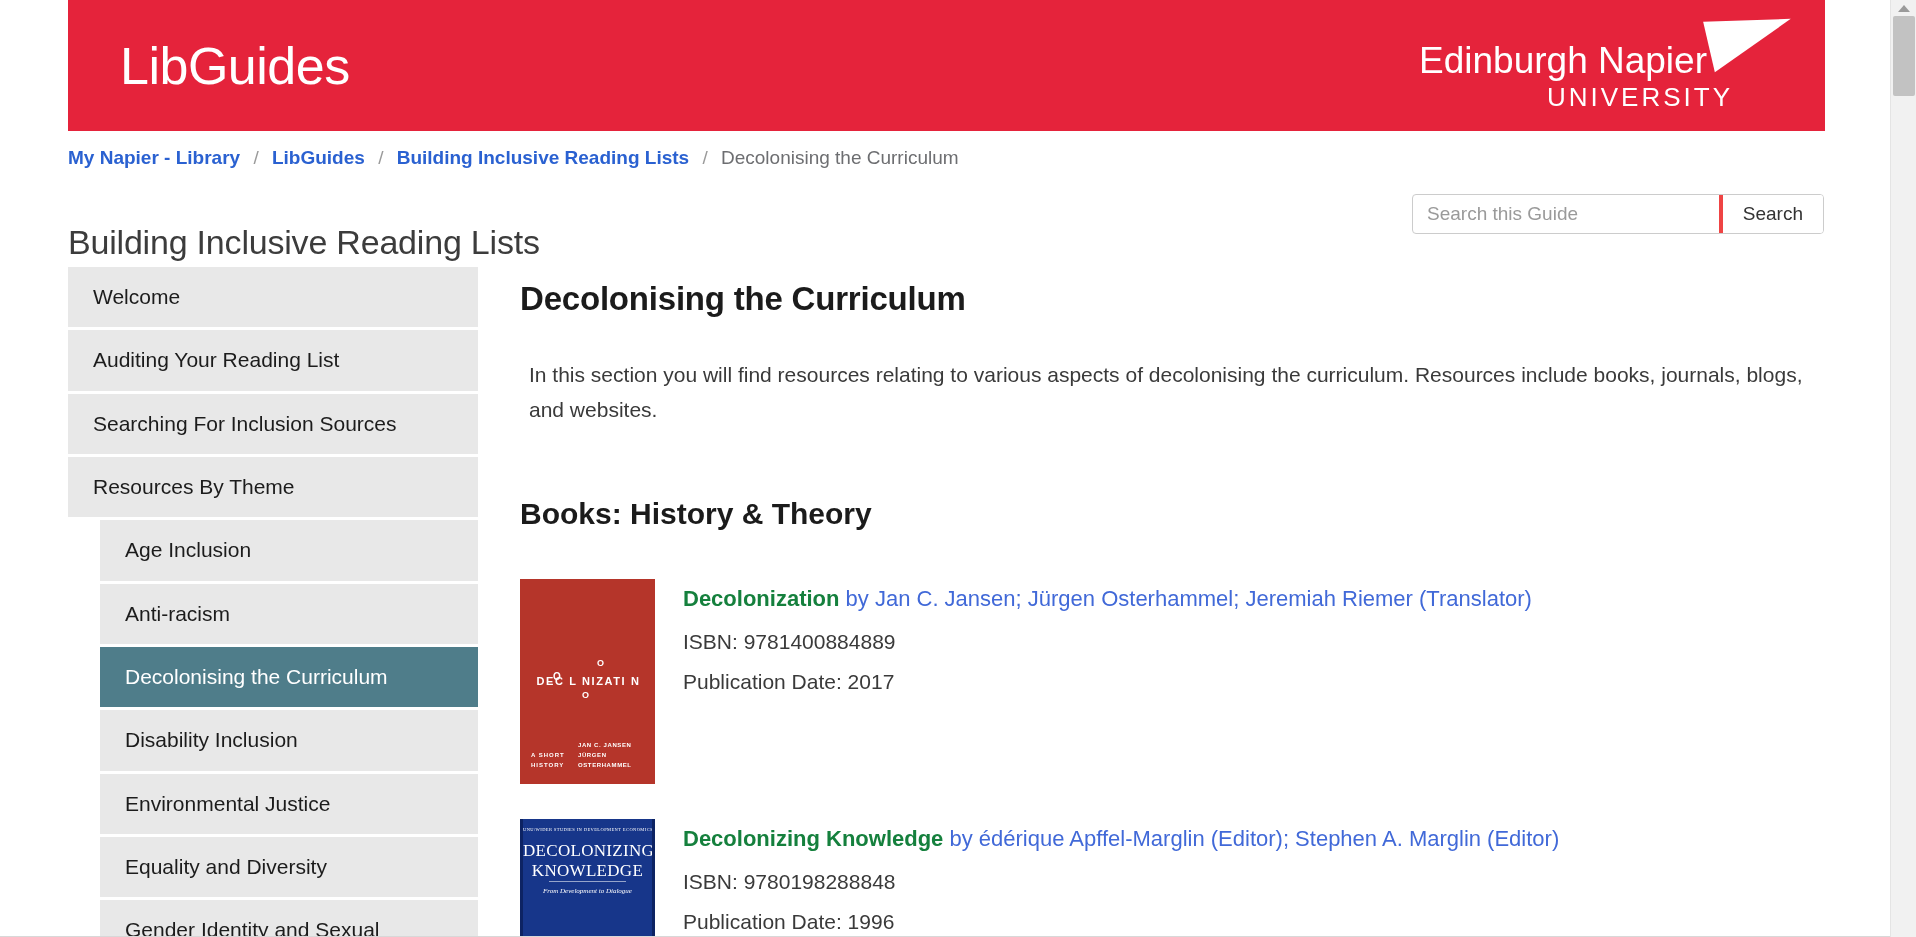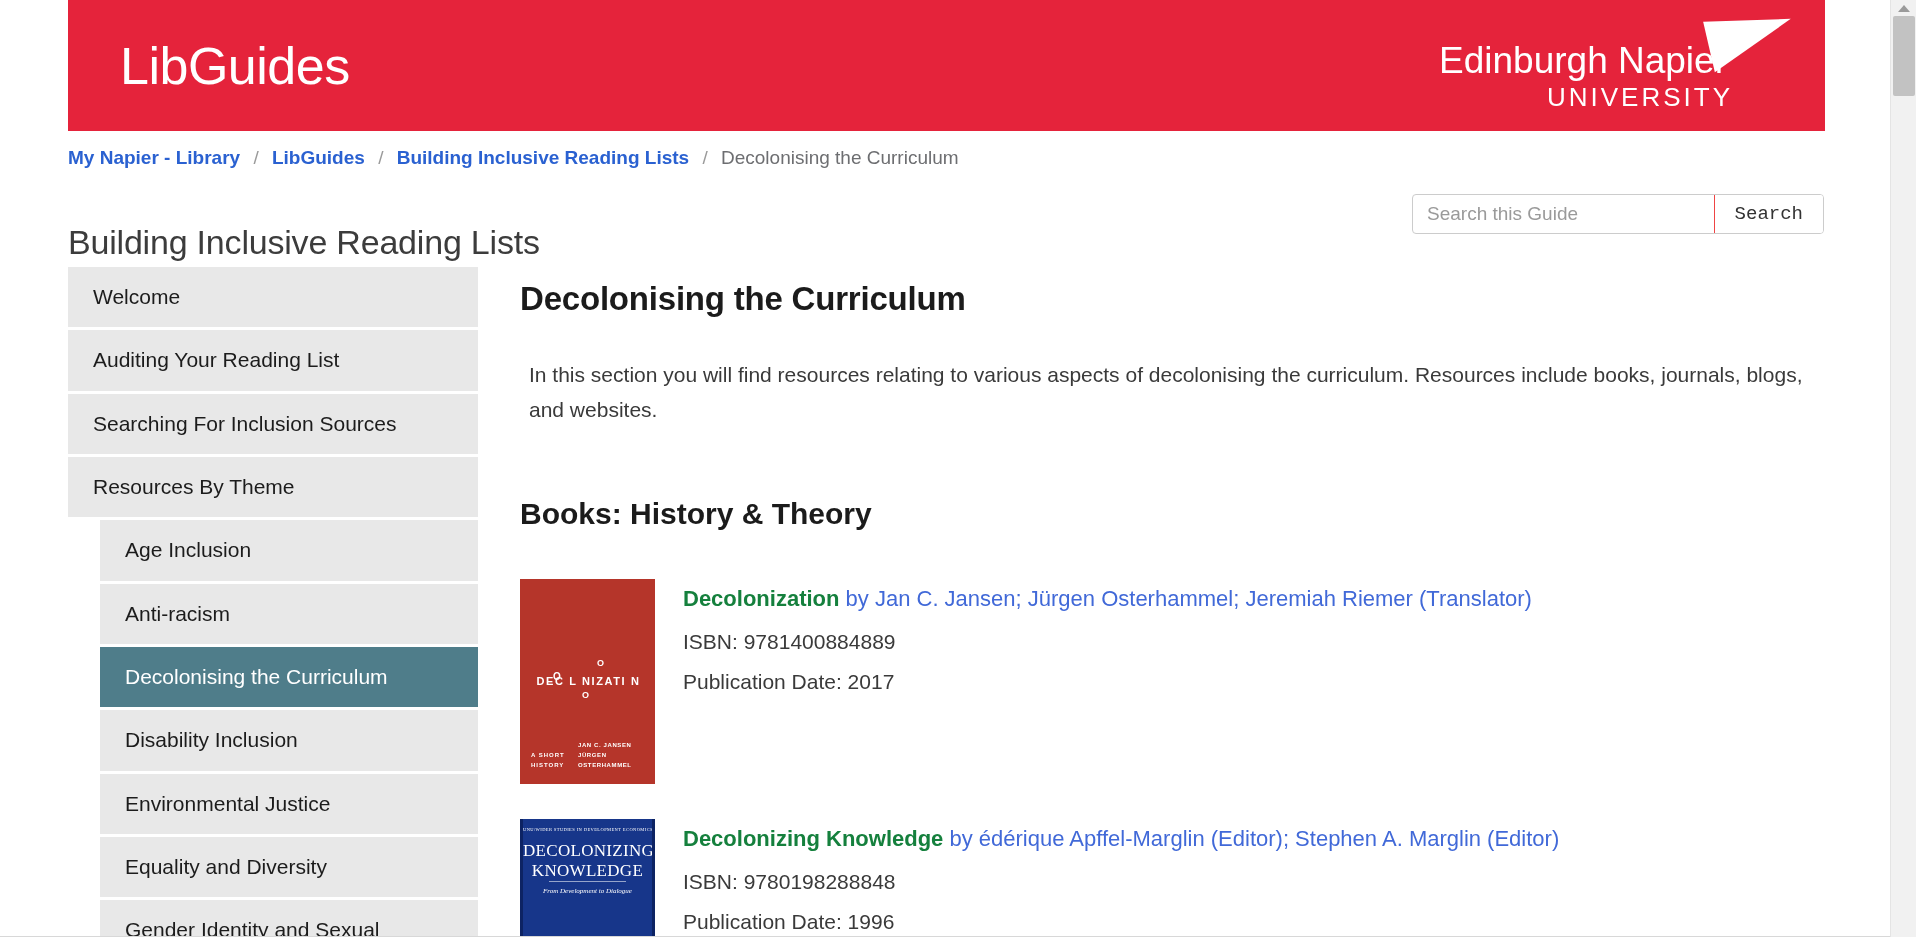--- a/index.html
+++ b/index.html
@@ -44,20 +44,21 @@
     margin-right: 30px;
     position: relative;
     display: flex;
     flex-direction: column;
     align-items: flex-end;
     line-height: 1;
   }
   .uni-logo-row {
     display: flex;
     align-items: flex-end;
+    gap: 20px;
   }
   .uni-name {
     color: #ffffff;
     font-size: 37px;
     font-weight: 400;
     letter-spacing: 0px;
     white-space: nowrap;
   }
   .uni-arrow {
     width: 0; height: 0;
@@ -129,27 +130,27 @@
     outline: none;
     padding: 0 14px;
     font-size: 19px;
     font-family: "Liberation Sans", sans-serif;
     color: #555;
     background: transparent;
   }
   .guide-search input::placeholder { color: #9a9a9a; }
   .guide-search .srch-btn {
     border: none;
-    border-left: 1px solid #ef4444;
+    border-left: 4px solid #ef4444;
     background: #fff;
     font-size: 19px;
     color: #333;
     padding: 0 20px;
     cursor: pointer;
-    font-family: Liberation Mono, monospace;
+    font-family: Liberation Sans, sans-serif;
     white-space: nowrap;
   }
 
   
   .sidebar {
     position: absolute;
     left: 68px;
     top: 267px;
     width: 410px;
   }

